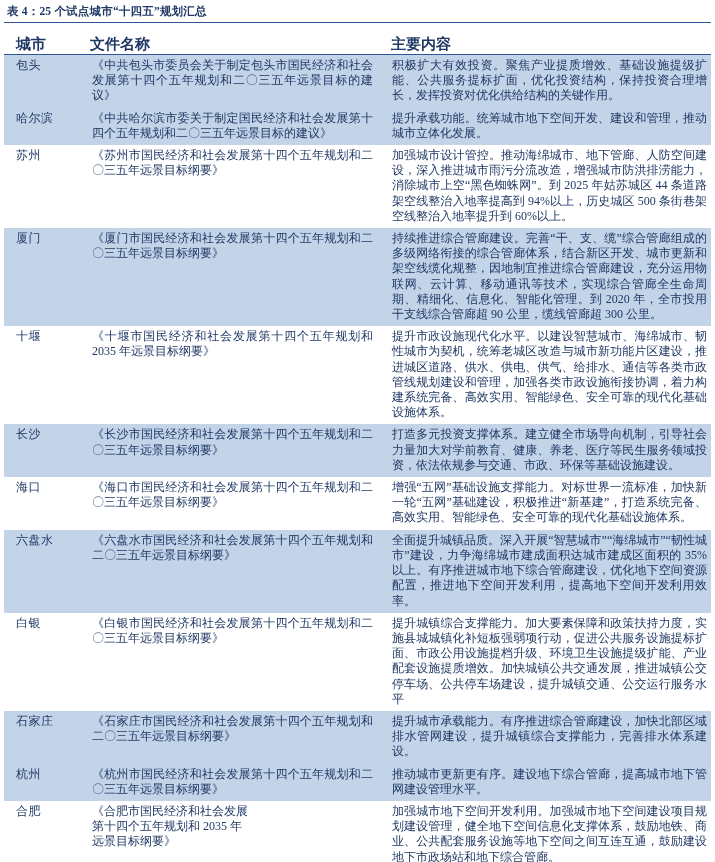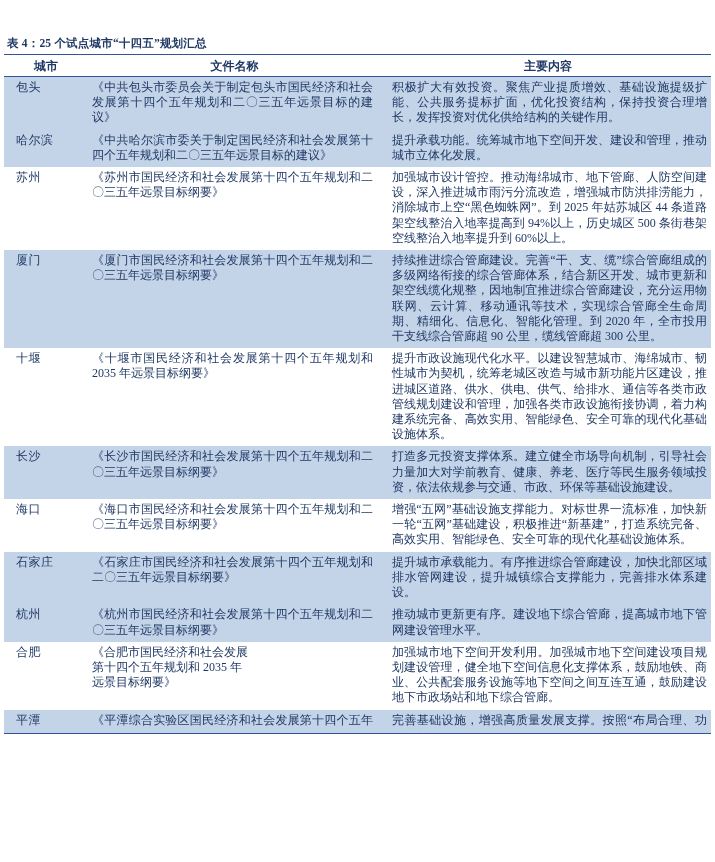--- a/index.html
+++ b/index.html
@@ -13,46 +13,45 @@
     font-family: "Liberation Serif", "DejaVu Serif", serif;
     color: #1f3864;
     overflow: hidden;
   }
   .page {
     width: 715px;
     height: 725px;
     position: relative;
     box-sizing: border-box;
     padding: 0 4px;
-    margin-top: 32px;
   }
   .table-caption {
     font-size: 11.5px;
     font-weight: bold;
     color: #1f3864;
     padding: 4px 0 4px 3px;
     letter-spacing: 0.2px;
     line-height: 14px;
   }
   table.plan-table {
     width: 707px;
     border-collapse: collapse;
     table-layout: fixed;
     font-size: 9.7px;
   }
   table.plan-table col.c-city  { width: 78px; }
   table.plan-table col.c-doc   { width: 303px; }
   table.plan-table col.c-main  { width: 326px; }
 
   thead th {
-    font-size: 12px;
+    font-size: 15px;
     font-weight: bold;
     color: #1f3864;
-    text-align: center;
-    padding: 4px 6px 3px 6px;
+    text-align: left;
+    padding: 14px 6px 3px 6px;
     border-top: 1.4px solid #2f5597;
     border-bottom: 1.1px solid #2f5597;
     background: #ffffff;
     vertical-align: middle;
     line-height: 14px;
   }
   thead th.h-city { padding-left: 12px; }
   thead th.h-doc  { padding-left: 8px; }
   thead th.h-main { padding-left: 6px; }
 
@@ -143,20 +142,30 @@
         <td class="city">长沙</td>
         <td class="doc">《长沙市国民经济和社会发展第十四个五年规划和二〇三五年远景目标纲要》</td>
         <td class="main">打造多元投资支撑体系。建立健全市场导向机制，引导社会力量加大对学前教育、健康、养老、医疗等民生服务领域投资，依法依规参与交通、市政、环保等基础设施建设。</td>
       </tr>
       <tr class="plain">
         <td class="city">海口</td>
         <td class="doc">《海口市国民经济和社会发展第十四个五年规划和二〇三五年远景目标纲要》</td>
         <td class="main">增强“五网”基础设施支撑能力。对标世界一流标准，加快新一轮“五网”基础建设，积极推进“新基建”，打造系统完备、高效实用、智能绿色、安全可靠的现代化基础设施体系。</td>
       </tr>
       <tr class="shaded">
+        <td class="city">六盘水</td>
+        <td class="doc">《六盘水市国民经济和社会发展第十四个五年规划和二〇三五年远景目标纲要》</td>
+        <td class="main">全面提升城镇品质。深入开展“智慧城市”“海绵城市”“韧性城市”建设，力争海绵城市建成面积达城市建成区面积的 35%以上。有序推进城市地下综合管廊建设，优化地下空间资源配置，推进地下空间开发利用，提高地下空间开发利用效率。</td>
+      </tr>
+      <tr class="plain">
+        <td class="city">白银</td>
+        <td class="doc">《白银市国民经济和社会发展第十四个五年规划和二〇三五年远景目标纲要》</td>
+        <td class="main">提升城镇综合支撑能力。加大要素保障和政策扶持力度，实施县城城镇化补短板强弱项行动，促进公共服务设施提标扩面、市政公用设施提档升级、环境卫生设施提级扩能、产业配套设施提质增效。加快城镇公共交通发展，推进城镇公交停车场、公共停车场建设，提升城镇交通、公交运行服务水平</td>
+      </tr>
+      <tr class="shaded">
         <td class="city">石家庄</td>
         <td class="doc">《石家庄市国民经济和社会发展第十四个五年规划和二〇三五年远景目标纲要》</td>
         <td class="main">提升城市承载能力。有序推进综合管廊建设，加快北部区域排水管网建设，提升城镇综合支撑能力，完善排水体系建设。</td>
       </tr>
       <tr class="shaded">
         <td class="city">杭州</td>
         <td class="doc">《杭州市国民经济和社会发展第十四个五年规划和二〇三五年远景目标纲要》</td>
         <td class="main">推动城市更新更有序。建设地下综合管廊，提高城市地下管网建设管理水平。</td>
       </tr>
       <tr class="plain">

